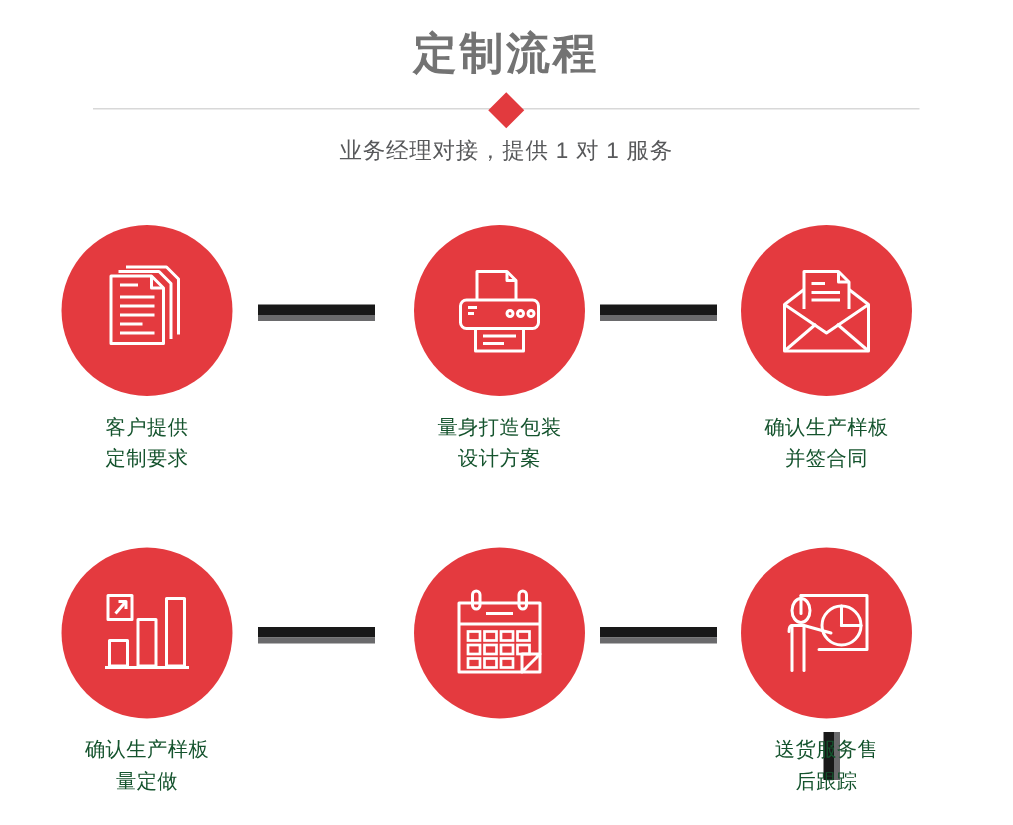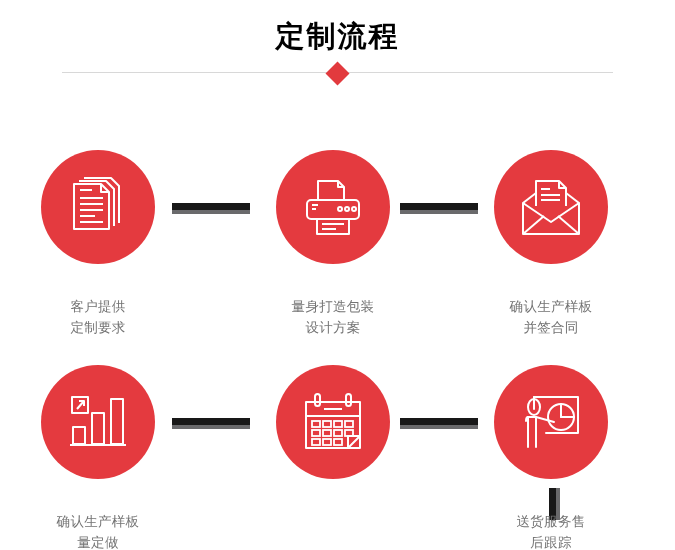--- a/index.html
+++ b/index.html
@@ -24,21 +24,21 @@
     height: 130px;
   }
   .page-title {
     position: absolute;
     left: 0;
     top: 16px;
     width: 675px;
     text-align: center;
     font-size: 29px;
     font-weight: bold;
-    color: #000000;
+    color: #737373;
     letter-spacing: 2px;
     line-height: 40px;
   }
   .divider-wrap {
     position: absolute;
     left: 62px;
     top: 72px;
     width: 551px;
     height: 2px;
   }
@@ -107,23 +107,23 @@
   }
   .circle svg {
     position: absolute;
     left: 50%;
     top: 50%;
     transform: translate(-50%, -50%);
     display: block;
   }
 
   .node-label {
-    margin-top: 32px;
+    margin-top: 10px;
     font-size: 13.5px;
-    color: #737373;
+    color: #14532d;
     line-height: 21px;
     text-align: center;
     white-space: pre-line;
     letter-spacing: 0.3px;
   }
 
   
   .conn-h {
     position: absolute;
     top: 53px;
@@ -171,20 +171,21 @@
 </style>
 </head>
 <body>
 
 <div class="header">
   <div class="page-title">定制流程</div>
   <div class="divider-wrap">
     <div class="divider-line"></div>
     <div class="divider-diamond"></div>
   </div>
+  <div class="page-subtitle">业务经理对接，提供 1 对 1 服务</div>
 </div>
 
 <div class="flow">
 
   <div class="row row-1">
 
     <div class="node n0">
       <div class="circle">
         <svg width="62" height="62" viewBox="0 0 62 62">
           <g fill="none" stroke="#ffffff" stroke-width="2" stroke-linejoin="round">

